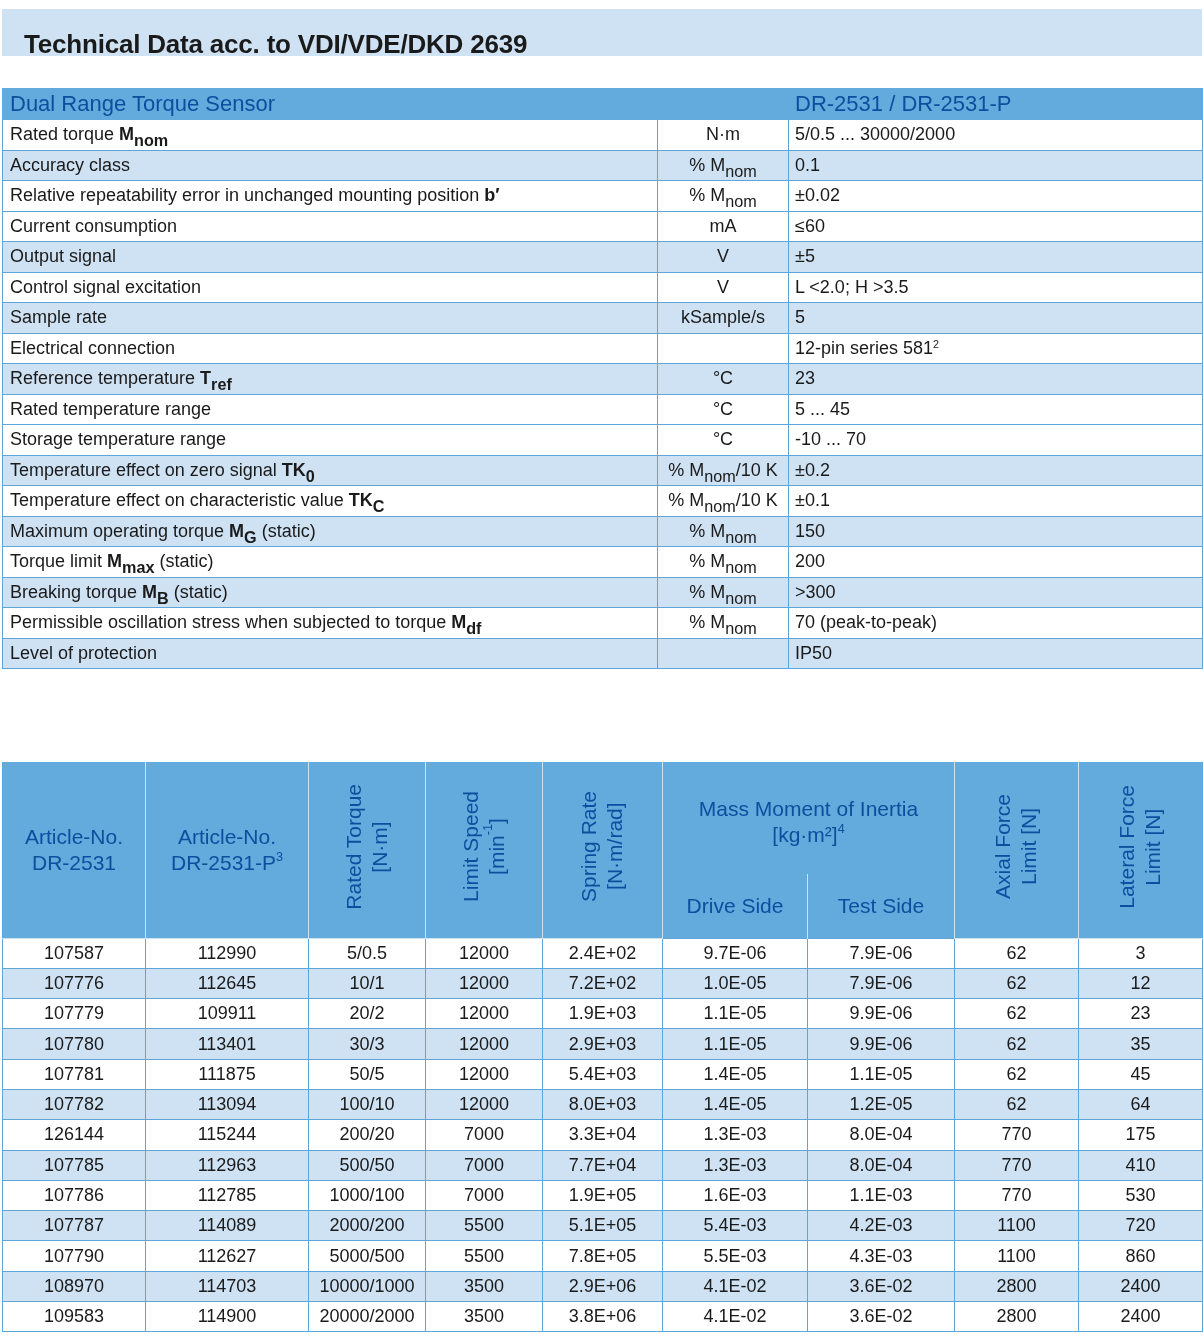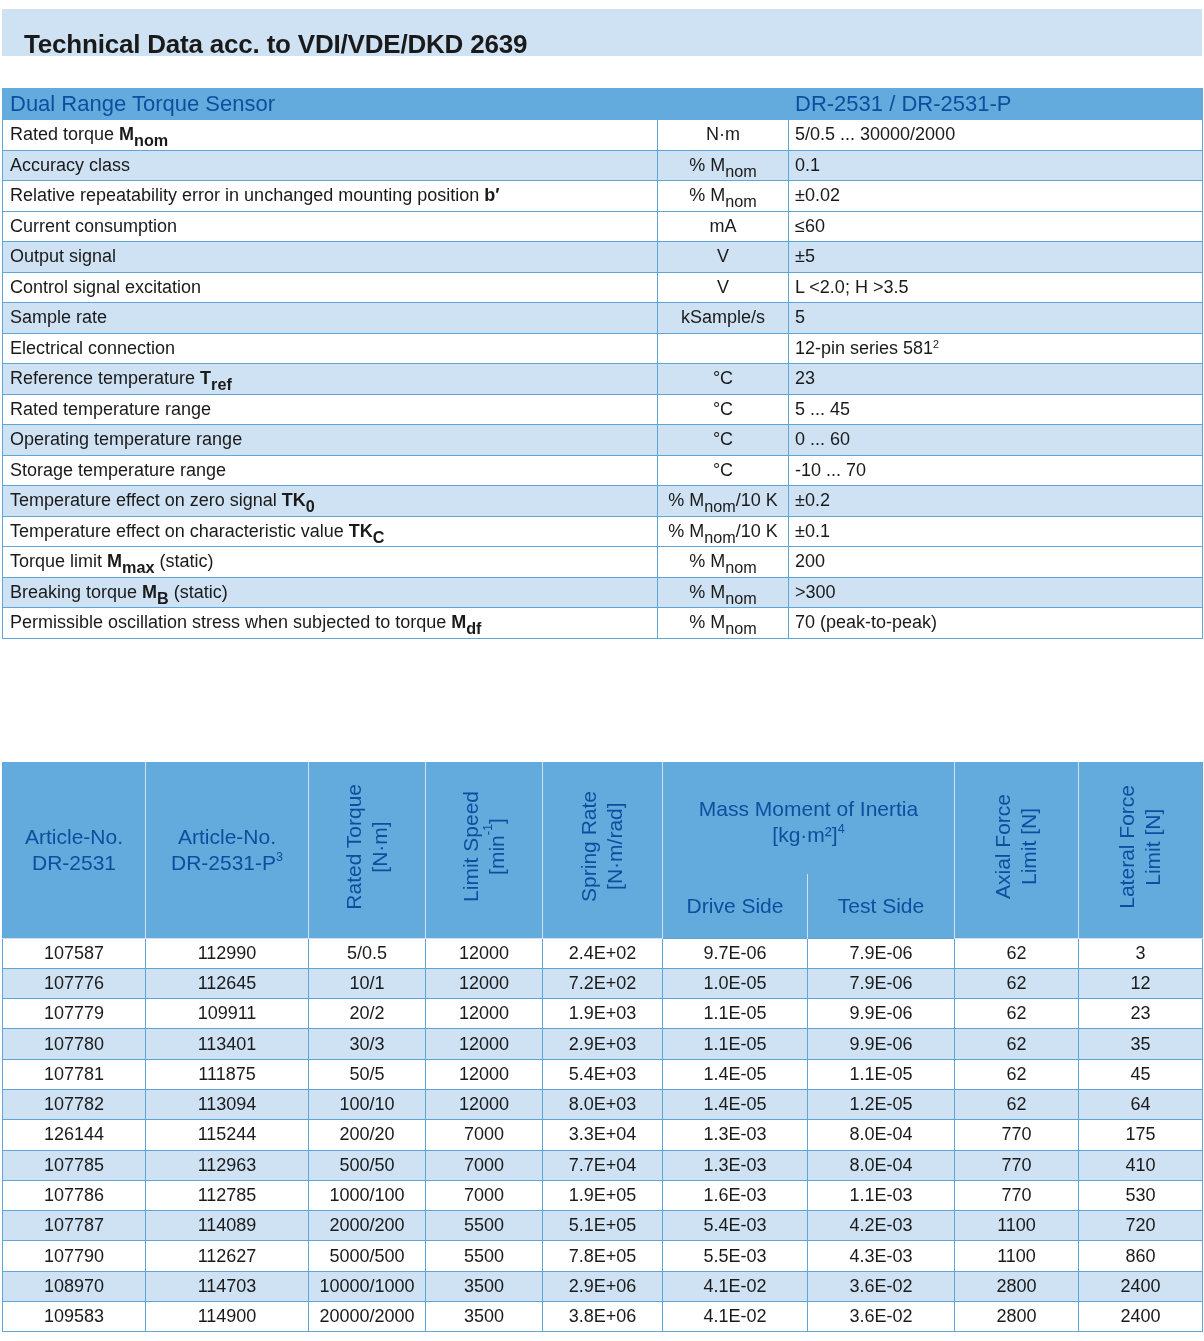--- a/index.html
+++ b/index.html
@@ -89,54 +89,59 @@
       <tr class="alt">
         <td><span>Reference temperature </span><span class="sym">T</span><sub class="sym">ref</sub><span></span></td>
         <td class="unit"><span>°C</span><sub></sub><span></span></td>
         <td class="val"><span>23</span><sup></sup></td>
       </tr>
       <tr>
         <td><span>Rated temperature range</span><span class="sym"></span><sub class="sym"></sub><span></span></td>
         <td class="unit"><span>°C</span><sub></sub><span></span></td>
         <td class="val"><span>5 ... 45</span><sup></sup></td>
       </tr>
-      <tr class="alt">
-        <td><span>Operating temperature range</span><span class="sym"></span><sub class="sym"></sub><span></span></td>
-        <td class="unit"><span>°C</span><sub></sub><span></span></td>
-        <td class="val"><span>0 ... 60</span><sup></sup></td>
-      </tr>
       <tr>
         <td><span>Storage temperature range</span><span class="sym"></span><sub class="sym"></sub><span></span></td>
         <td class="unit"><span>°C</span><sub></sub><span></span></td>
         <td class="val"><span>-10 ... 70</span><sup></sup></td>
       </tr>
       <tr class="alt">
         <td><span>Temperature effect on zero signal </span><span class="sym">TK</span><sub class="sym">0</sub><span></span></td>
         <td class="unit"><span>% M</span><sub>nom</sub><span>/10 K</span></td>
         <td class="val"><span>±0.2</span><sup></sup></td>
       </tr>
       <tr>
         <td><span>Temperature effect on characteristic value </span><span class="sym">TK</span><sub class="sym">C</sub><span></span></td>
         <td class="unit"><span>% M</span><sub>nom</sub><span>/10 K</span></td>
         <td class="val"><span>±0.1</span><sup></sup></td>
       </tr>
+      <tr class="alt">
+        <td><span>Maximum operating torque </span><span class="sym">M</span><sub class="sym">G</sub><span> (static)</span></td>
+        <td class="unit"><span>% M</span><sub>nom</sub><span></span></td>
+        <td class="val"><span>150</span><sup></sup></td>
+      </tr>
       <tr>
         <td><span>Torque limit </span><span class="sym">M</span><sub class="sym">max</sub><span> (static)</span></td>
         <td class="unit"><span>% M</span><sub>nom</sub><span></span></td>
         <td class="val"><span>200</span><sup></sup></td>
       </tr>
       <tr class="alt">
         <td><span>Breaking torque </span><span class="sym">M</span><sub class="sym">B</sub><span> (static)</span></td>
         <td class="unit"><span>% M</span><sub>nom</sub><span></span></td>
         <td class="val"><span>&gt;300</span><sup></sup></td>
       </tr>
       <tr>
         <td><span>Permissible oscillation stress when subjected to torque </span><span class="sym">M</span><sub class="sym">df</sub><span></span></td>
         <td class="unit"><span>% M</span><sub>nom</sub><span></span></td>
         <td class="val"><span>70 (peak-to-peak)</span><sup></sup></td>
+      </tr>
+      <tr class="alt">
+        <td><span>Level of protection</span><span class="sym"></span><sub class="sym"></sub><span></span></td>
+        <td class="unit"><span></span><sub></sub><span></span></td>
+        <td class="val"><span>IP50</span><sup></sup></td>
       </tr>
     </tbody>
 </table>
 
 <table class="art">
   <colgroup>
     <col style="width:143px">
     <col style="width:163px">
     <col style="width:117px">
     <col style="width:117px">

